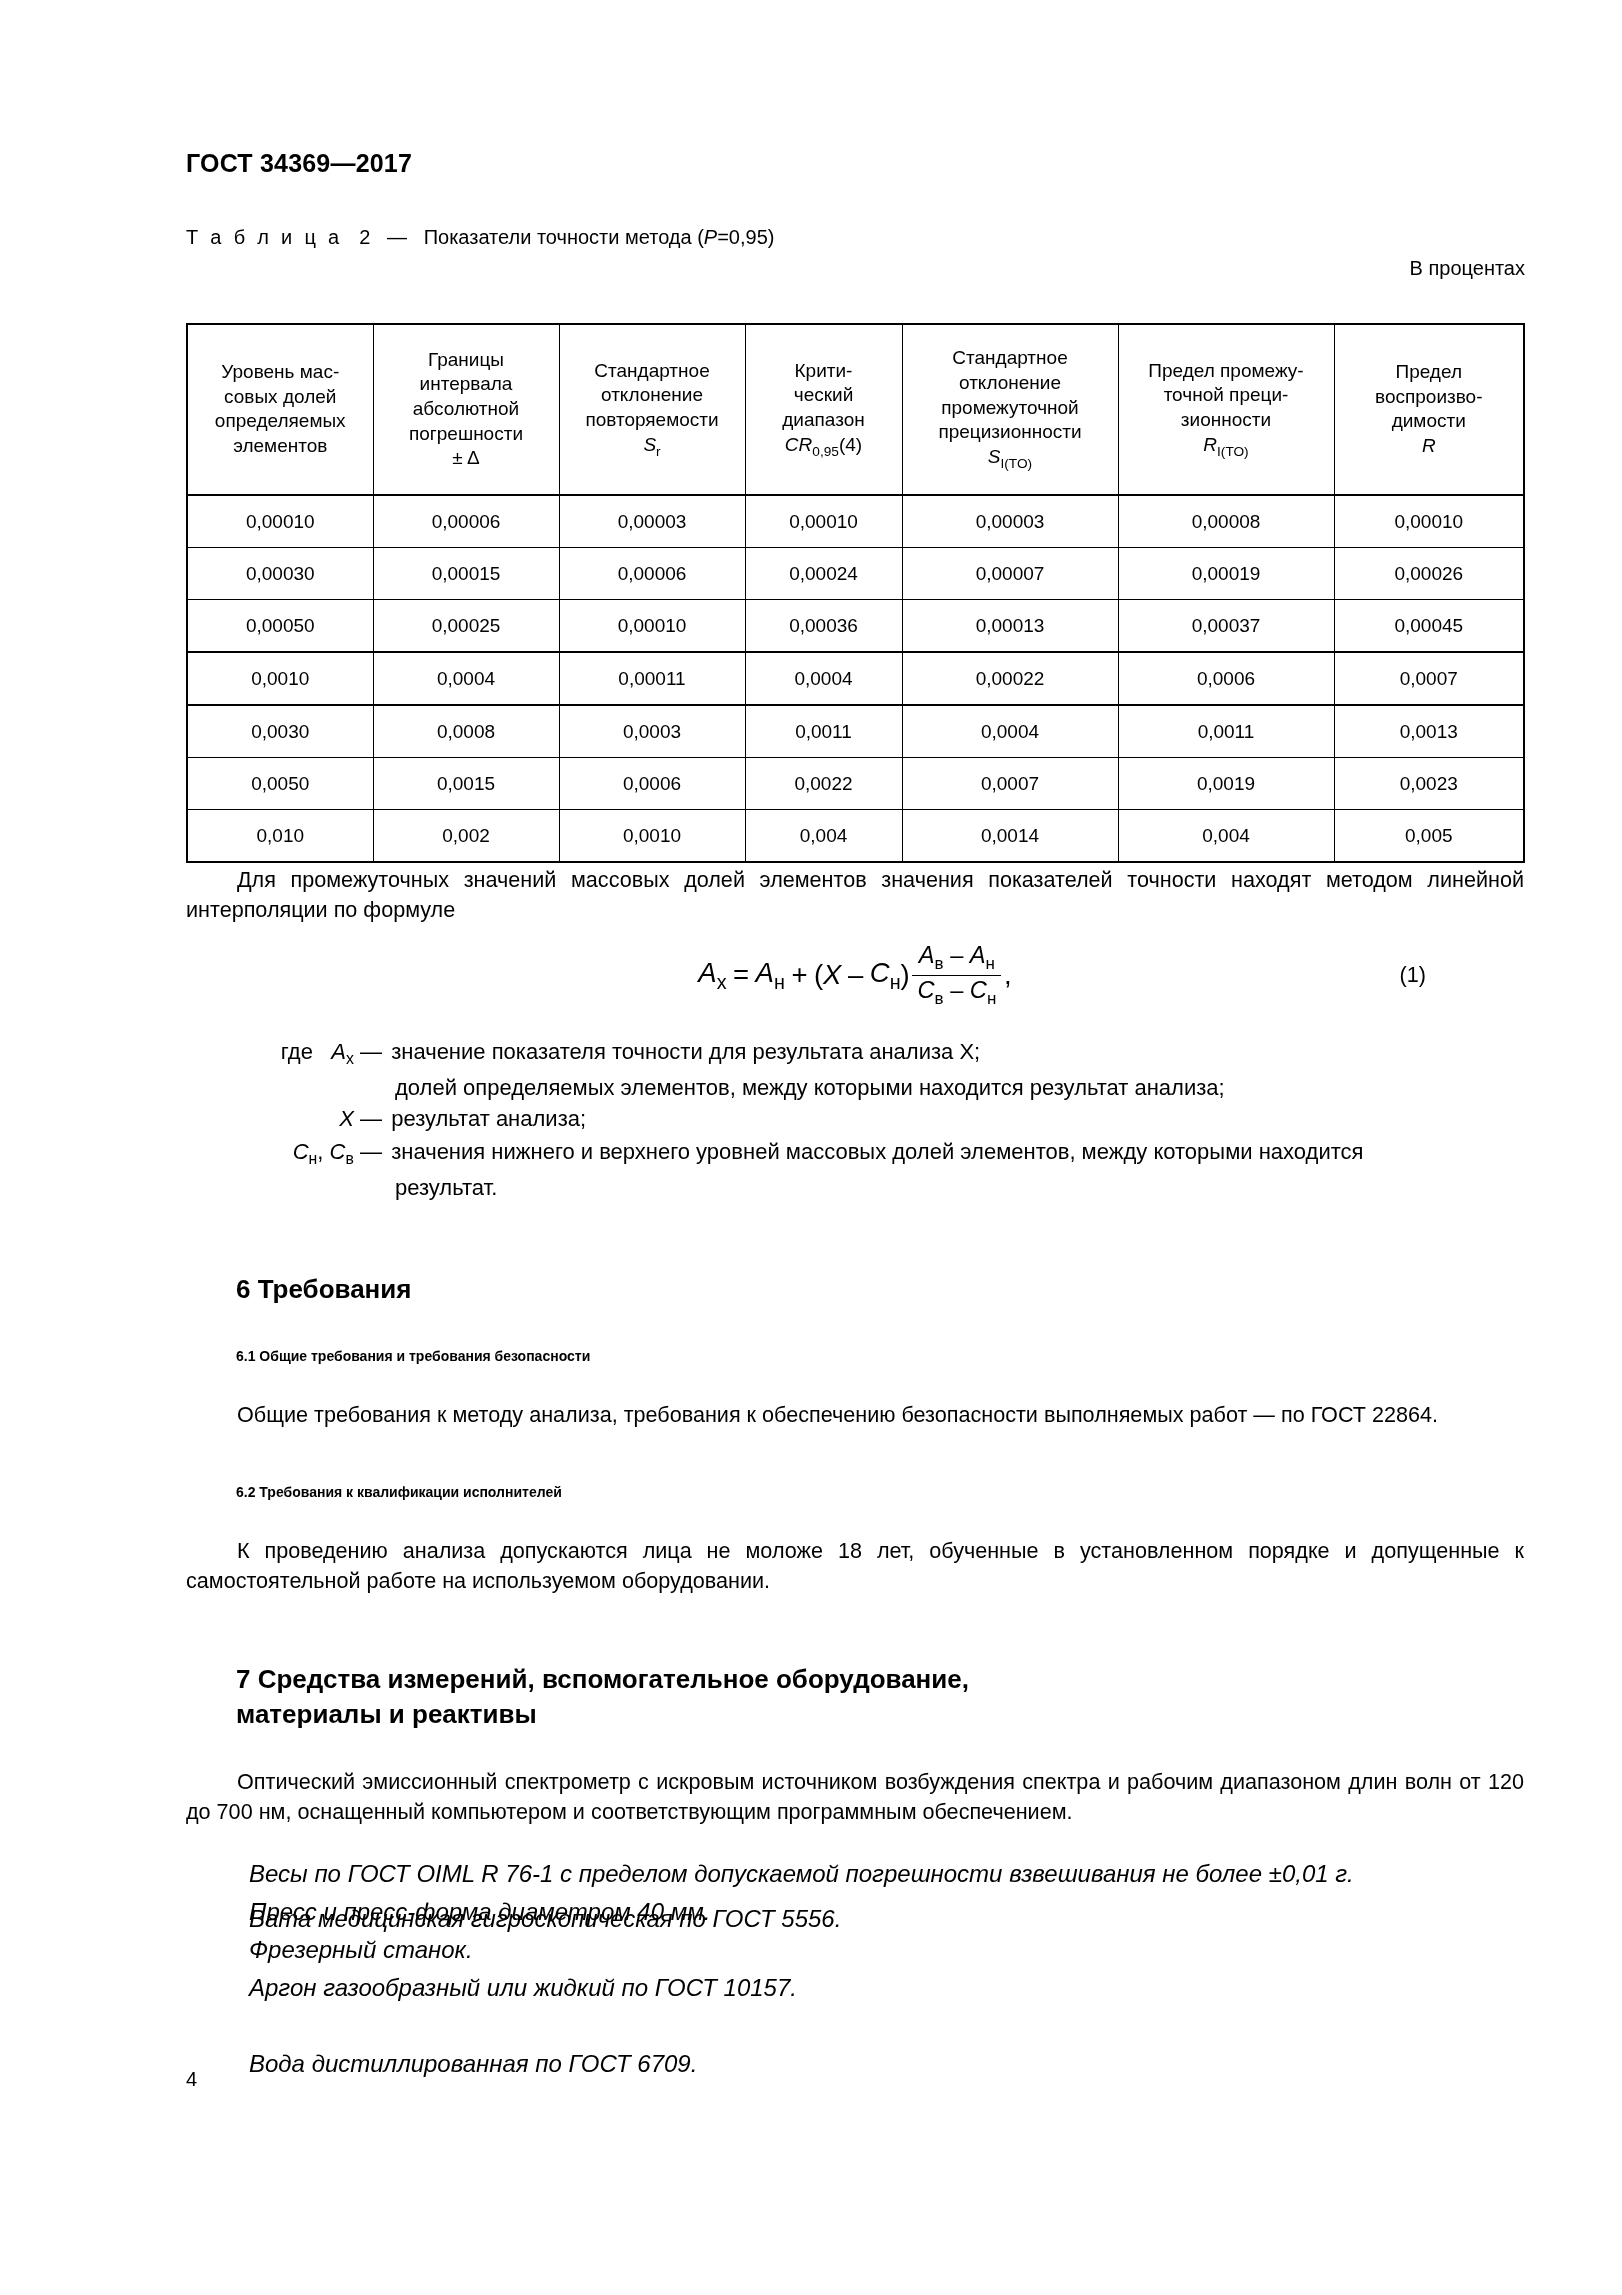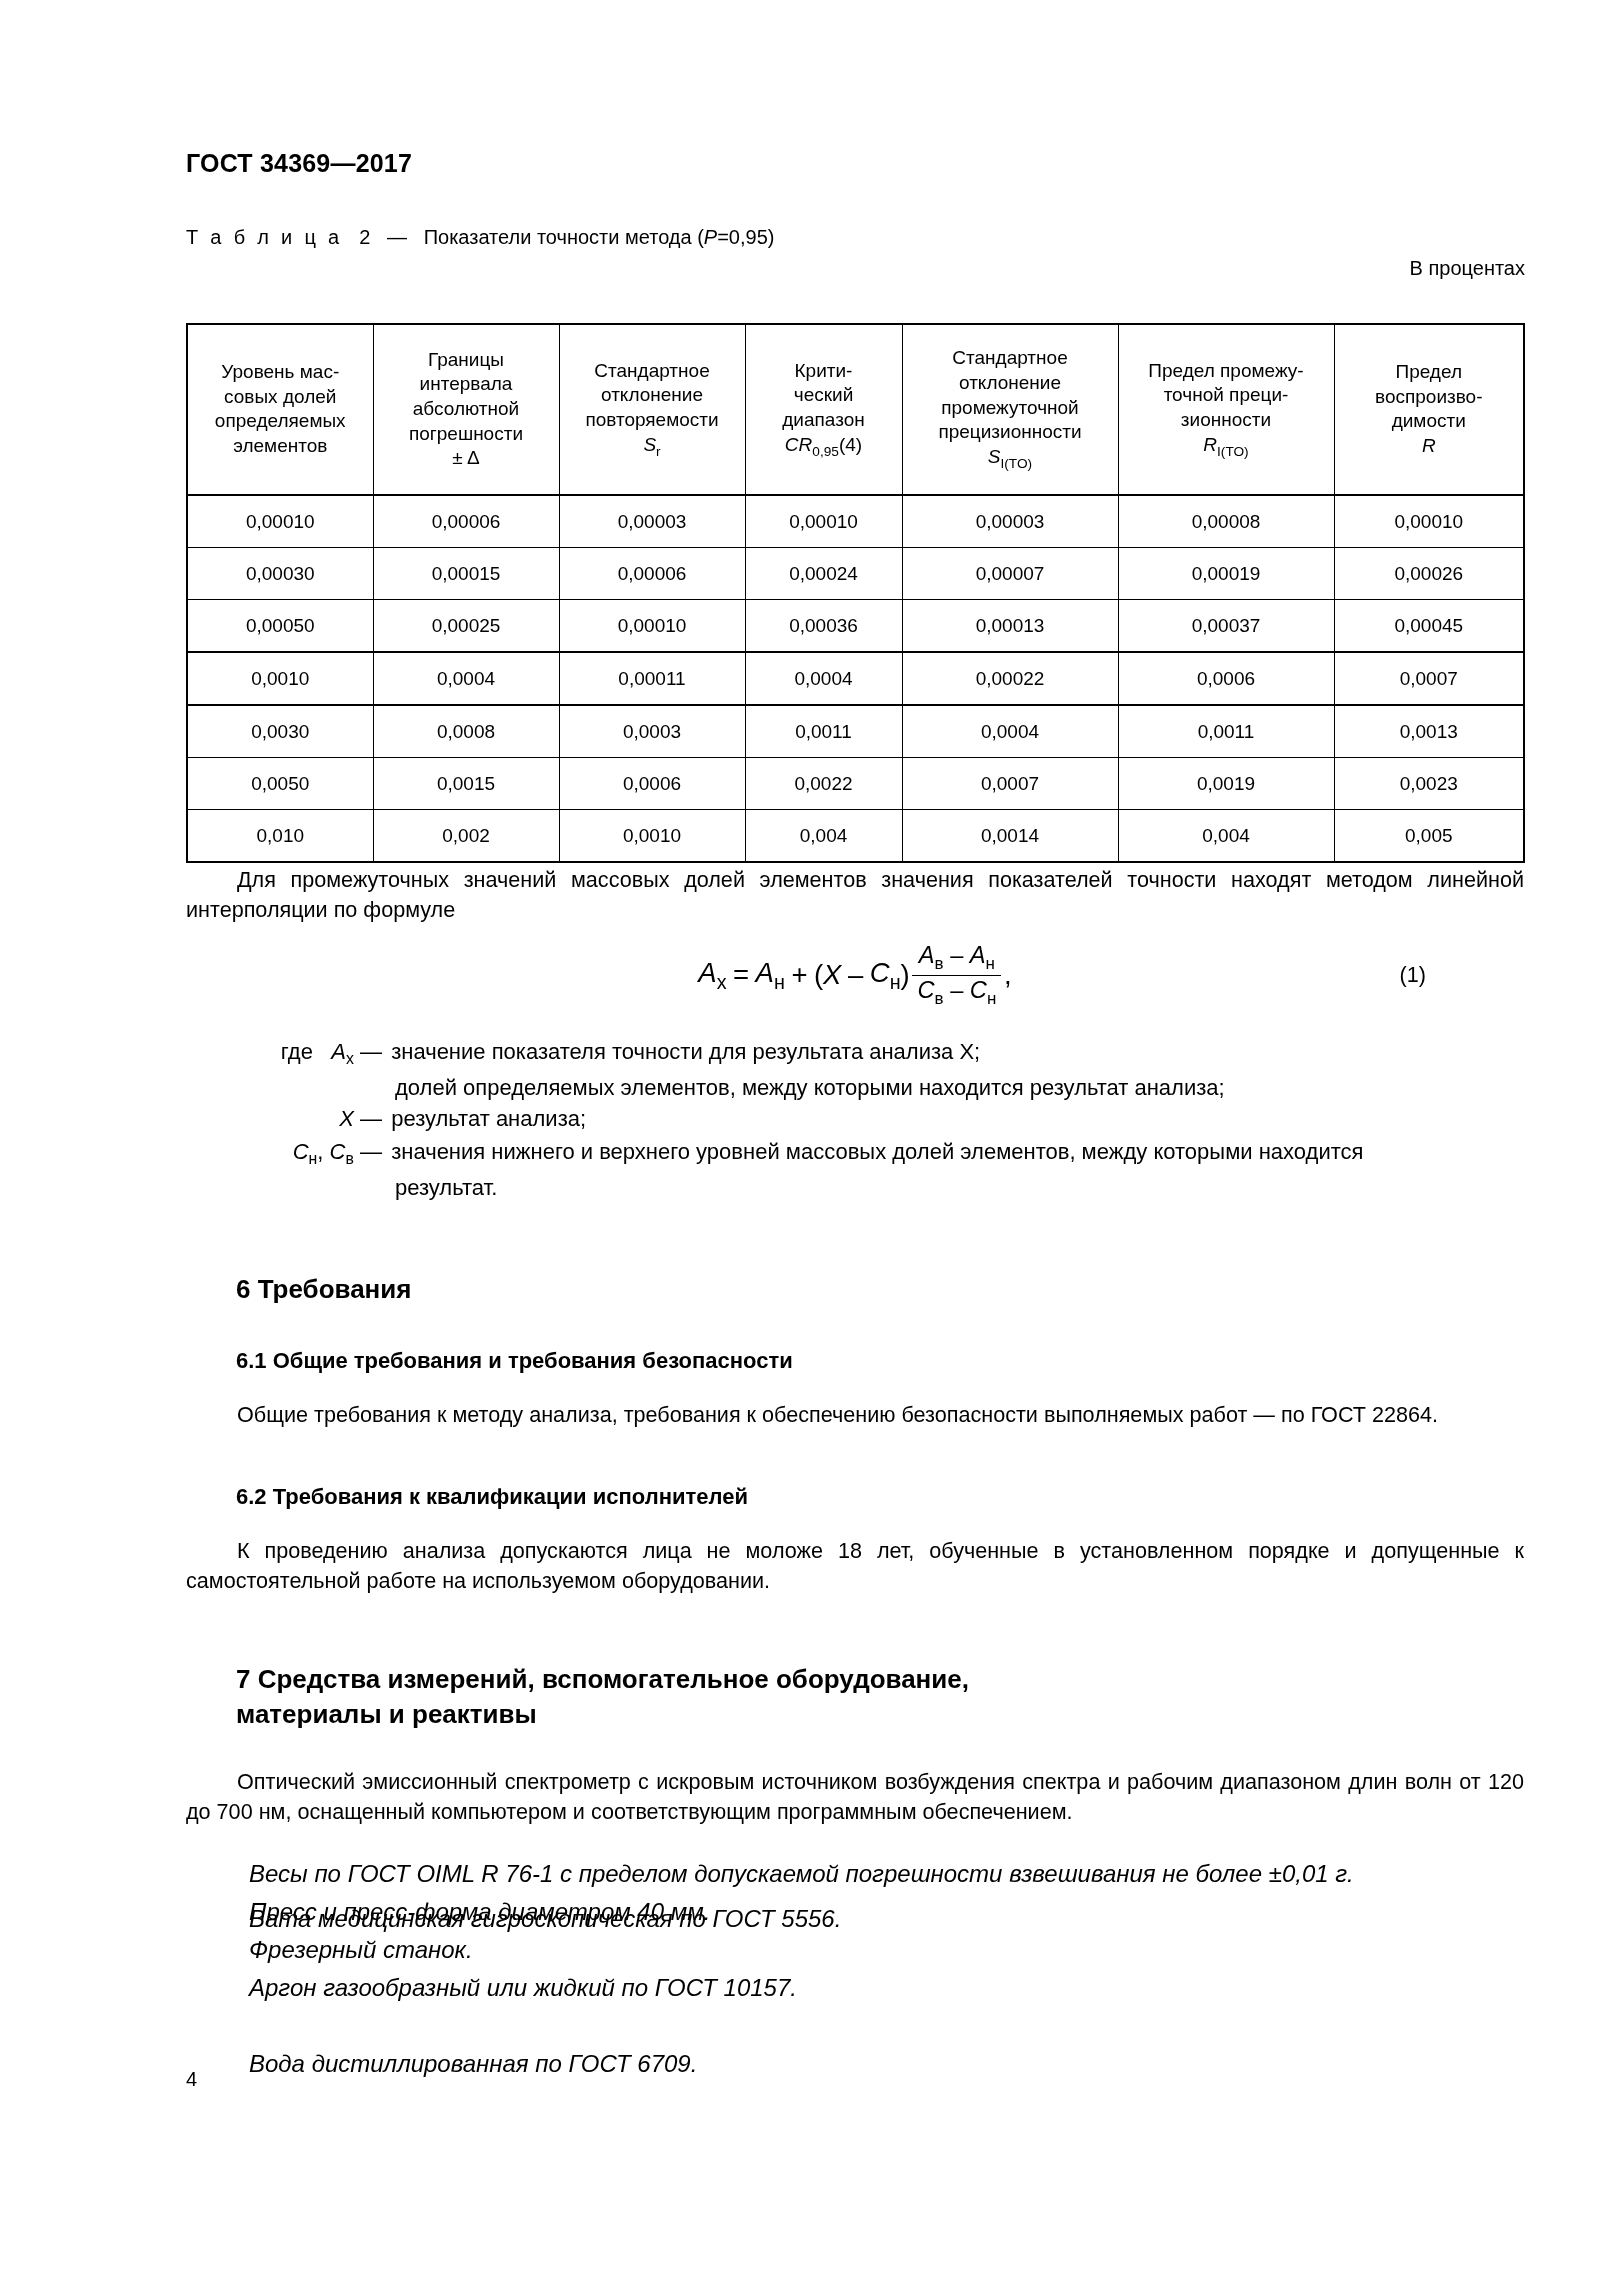--- a/index.html
+++ b/index.html
@@ -166,21 +166,21 @@
   .h1 {
     position: absolute;
     left: 236px;
     font-size: 26px;
     font-weight: bold;
     line-height: 1.34;
   }
   .h2 {
     position: absolute;
     left: 236px;
-    font-size: 22px;
+    font-size: 14px;
     font-weight: bold;
     text-align: right;
   }
 
   
   .list-line {
     position: absolute;
     left: 249px;
     font-size: 24px;
     line-height: 1.40;

